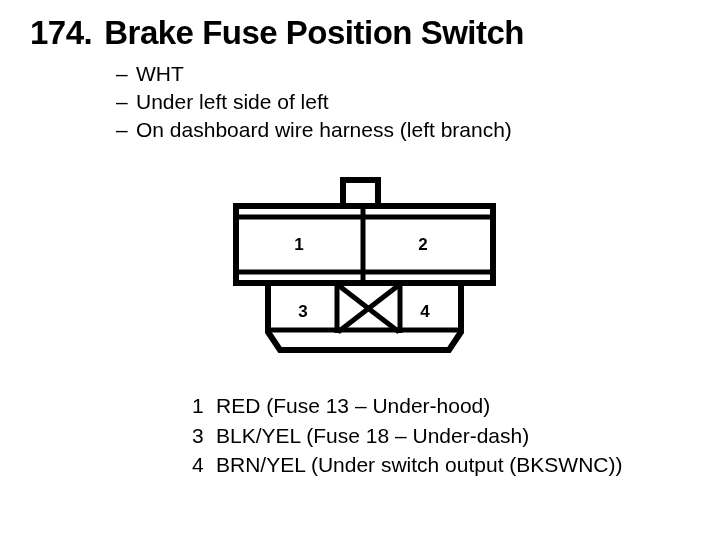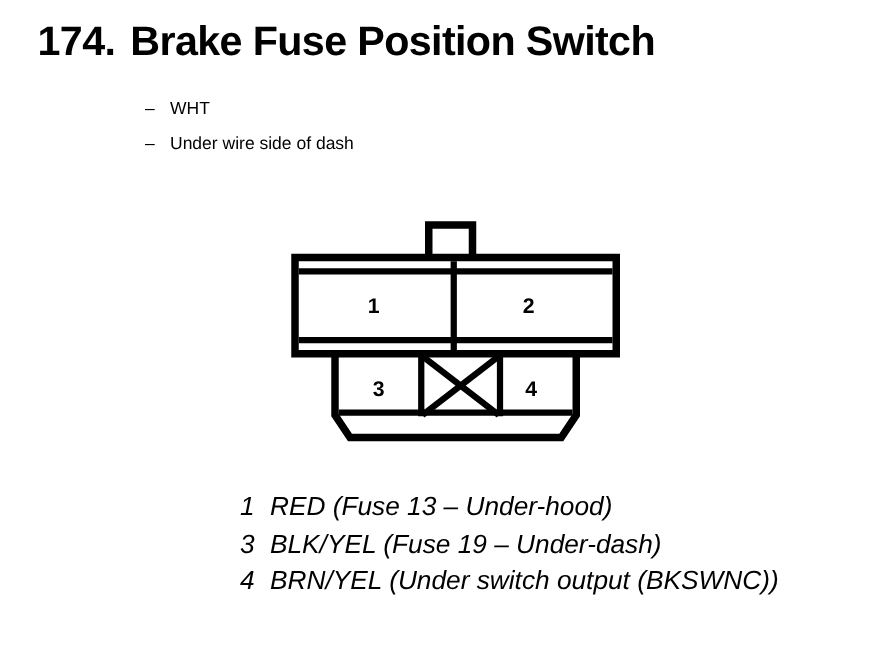--- a/index.html
+++ b/index.html
@@ -29,22 +29,22 @@
   }
   #page-title .title-number {
     margin-right: 12px;
     text-align: right;
   }
 
   
   #spec-list {
     position: absolute;
     left: 116px;
-    top: 72px;
-    font-size: 14px;
+    top: 60px;
+    font-size: 21px;
     line-height: 28px;
     white-space: nowrap;
   }
   #spec-list .spec-row {
     display: block;
   }
   #spec-list .spec-dash {
     display: inline-block;
     width: 20px;
   }
@@ -67,40 +67,42 @@
   #pin-legend {
     position: absolute;
     left: 192px;
     top: 391px;
     font-size: 21px;
     line-height: 29.5px;
     white-space: nowrap;
   }
   #pin-legend .legend-row {
     display: block;
-    font-style: italic;
   }
   #pin-legend .legend-pin {
     display: inline-block;
     width: 24px;
   }
 </style>
 </head>
 <body>
 
 <div id="page-title">
   <span class="title-number">174.</span><span class="title-name">Brake Fuse Position Switch</span>
 </div>
 
 <div id="spec-list">
   <span class="spec-row">
     <span class="spec-dash">–</span><span>WHT</span>
   </span>
   <span class="spec-row">
-    <span class="spec-dash">–</span><span>Under wire side of dash</span>
+    <span class="spec-dash">–</span><span>Under left side of left</span>
+  </span>
+  <span class="spec-row">
+    <span class="spec-dash">–</span><span>On dashboard wire harness (left branch)</span>
   </span>
 </div>
 
 <svg id="connector-diagram" width="285" height="195" viewBox="0 0 285 195">
 
   <g>
     <path d="M 118,38 L 118,10 L 153,10 L 153,38" fill="none" stroke="#000000" stroke-width="6"></path>
   </g>
 
   <g>
@@ -132,18 +134,18 @@
   <text x="198" y="80">2</text>
   <text x="78" y="147">3</text>
   <text x="200" y="147">4</text>
 </svg>
 
 <div id="pin-legend">
   <span class="legend-row">
     <span class="legend-pin">1</span><span>RED (Fuse 13 – Under-hood)</span>
   </span>
   <span class="legend-row">
-    <span class="legend-pin">3</span><span>BLK/YEL (Fuse 19 – Under-dash)</span>
+    <span class="legend-pin">3</span><span>BLK/YEL (Fuse 18 – Under-dash)</span>
   </span>
   <span class="legend-row">
     <span class="legend-pin">4</span><span>BRN/YEL (Under switch output (BKSWNC))</span>
   </span>
 </div>
 
 </body></html>

